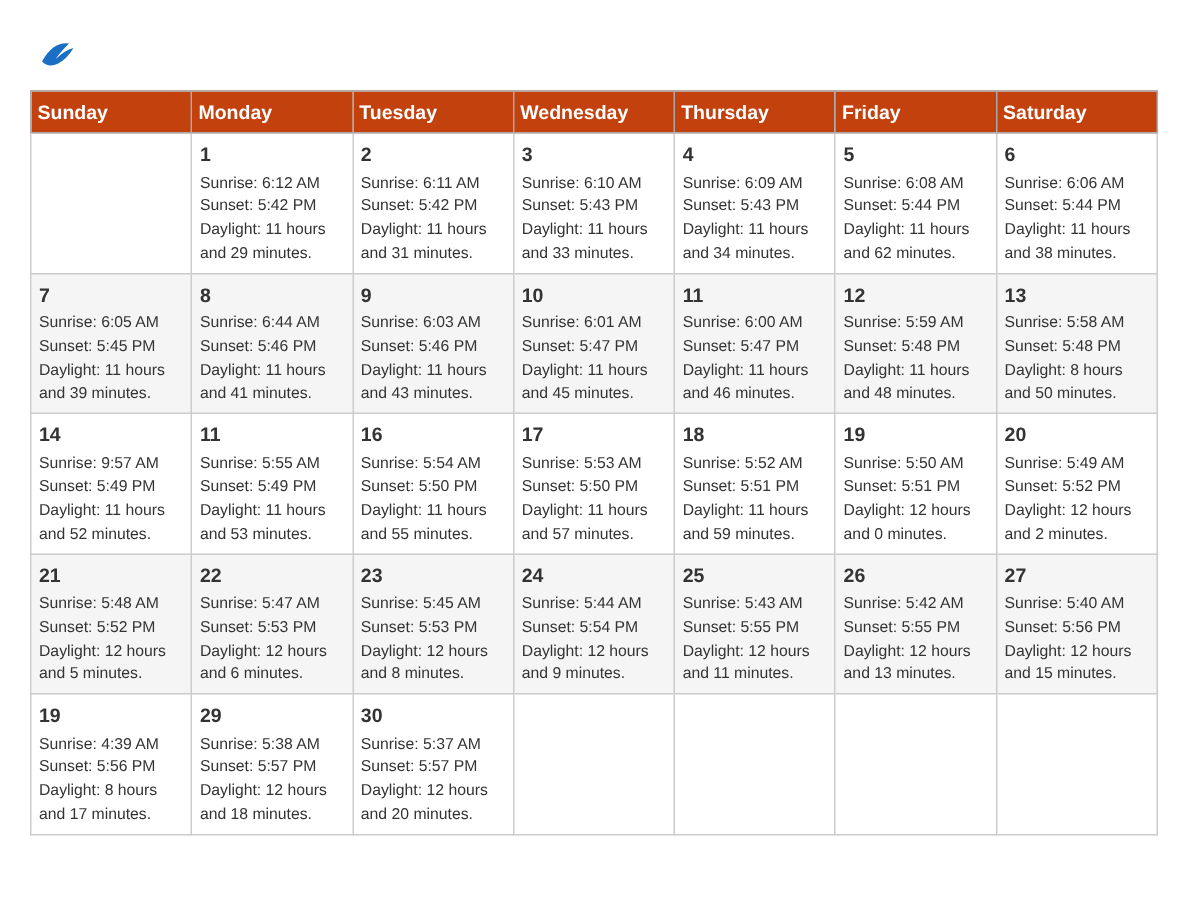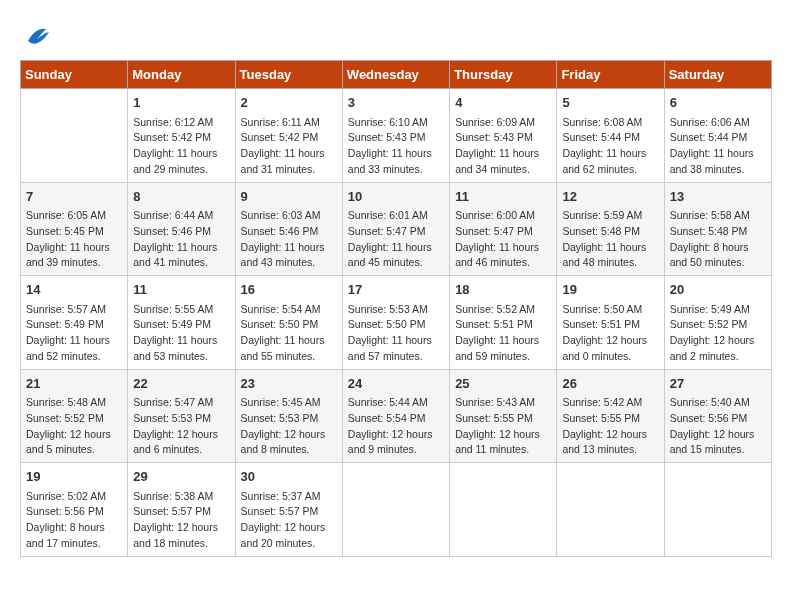--- a/index.html
+++ b/index.html
@@ -124,39 +124,39 @@
       <tr>
         <td><span class="day-num">7</span><span>Sunrise: 6:05 AM</span><br><span>Sunset: 5:45 PM</span><br><span>Daylight: 11 hours and 39 minutes.</span></td>
         <td><span class="day-num">8</span><span>Sunrise: 6:44 AM</span><br><span>Sunset: 5:46 PM</span><br><span>Daylight: 11 hours and 41 minutes.</span></td>
         <td><span class="day-num">9</span><span>Sunrise: 6:03 AM</span><br><span>Sunset: 5:46 PM</span><br><span>Daylight: 11 hours and 43 minutes.</span></td>
         <td><span class="day-num">10</span><span>Sunrise: 6:01 AM</span><br><span>Sunset: 5:47 PM</span><br><span>Daylight: 11 hours and 45 minutes.</span></td>
         <td><span class="day-num">11</span><span>Sunrise: 6:00 AM</span><br><span>Sunset: 5:47 PM</span><br><span>Daylight: 11 hours and 46 minutes.</span></td>
         <td><span class="day-num">12</span><span>Sunrise: 5:59 AM</span><br><span>Sunset: 5:48 PM</span><br><span>Daylight: 11 hours and 48 minutes.</span></td>
         <td><span class="day-num">13</span><span>Sunrise: 5:58 AM</span><br><span>Sunset: 5:48 PM</span><br><span>Daylight: 8 hours and 50 minutes.</span></td>
       </tr>
       <tr>
-        <td><span class="day-num">14</span><span>Sunrise: 5:57 AM</span><br><span>Sunset: 5:49 PM</span><br><span>Daylight: 11 hours and 52 minutes.</span></td>
+        <td><span class="day-num">14</span><span>Sunrise: 9:57 AM</span><br><span>Sunset: 5:49 PM</span><br><span>Daylight: 11 hours and 52 minutes.</span></td>
         <td><span class="day-num">11</span><span>Sunrise: 5:55 AM</span><br><span>Sunset: 5:49 PM</span><br><span>Daylight: 11 hours and 53 minutes.</span></td>
         <td><span class="day-num">16</span><span>Sunrise: 5:54 AM</span><br><span>Sunset: 5:50 PM</span><br><span>Daylight: 11 hours and 55 minutes.</span></td>
         <td><span class="day-num">17</span><span>Sunrise: 5:53 AM</span><br><span>Sunset: 5:50 PM</span><br><span>Daylight: 11 hours and 57 minutes.</span></td>
         <td><span class="day-num">18</span><span>Sunrise: 5:52 AM</span><br><span>Sunset: 5:51 PM</span><br><span>Daylight: 11 hours and 59 minutes.</span></td>
         <td><span class="day-num">19</span><span>Sunrise: 5:50 AM</span><br><span>Sunset: 5:51 PM</span><br><span>Daylight: 12 hours and 0 minutes.</span></td>
         <td><span class="day-num">20</span><span>Sunrise: 5:49 AM</span><br><span>Sunset: 5:52 PM</span><br><span>Daylight: 12 hours and 2 minutes.</span></td>
       </tr>
       <tr>
         <td><span class="day-num">21</span><span>Sunrise: 5:48 AM</span><br><span>Sunset: 5:52 PM</span><br><span>Daylight: 12 hours and 5 minutes.</span></td>
         <td><span class="day-num">22</span><span>Sunrise: 5:47 AM</span><br><span>Sunset: 5:53 PM</span><br><span>Daylight: 12 hours and 6 minutes.</span></td>
         <td><span class="day-num">23</span><span>Sunrise: 5:45 AM</span><br><span>Sunset: 5:53 PM</span><br><span>Daylight: 12 hours and 8 minutes.</span></td>
         <td><span class="day-num">24</span><span>Sunrise: 5:44 AM</span><br><span>Sunset: 5:54 PM</span><br><span>Daylight: 12 hours and 9 minutes.</span></td>
         <td><span class="day-num">25</span><span>Sunrise: 5:43 AM</span><br><span>Sunset: 5:55 PM</span><br><span>Daylight: 12 hours and 11 minutes.</span></td>
         <td><span class="day-num">26</span><span>Sunrise: 5:42 AM</span><br><span>Sunset: 5:55 PM</span><br><span>Daylight: 12 hours and 13 minutes.</span></td>
         <td><span class="day-num">27</span><span>Sunrise: 5:40 AM</span><br><span>Sunset: 5:56 PM</span><br><span>Daylight: 12 hours and 15 minutes.</span></td>
       </tr>
       <tr>
-        <td><span class="day-num">19</span><span>Sunrise: 5:02 AM</span><br><span>Sunset: 5:56 PM</span><br><span>Daylight: 8 hours and 17 minutes.</span></td>
+        <td><span class="day-num">19</span><span>Sunrise: 4:39 AM</span><br><span>Sunset: 5:56 PM</span><br><span>Daylight: 8 hours and 17 minutes.</span></td>
         <td><span class="day-num">29</span><span>Sunrise: 5:38 AM</span><br><span>Sunset: 5:57 PM</span><br><span>Daylight: 12 hours and 18 minutes.</span></td>
         <td><span class="day-num">30</span><span>Sunrise: 5:37 AM</span><br><span>Sunset: 5:57 PM</span><br><span>Daylight: 12 hours and 20 minutes.</span></td>
         <td class="empty-cell"></td>
         <td class="empty-cell"></td>
         <td class="empty-cell"></td>
         <td class="empty-cell"></td>
       </tr>
     </tbody>
 </table>
 

